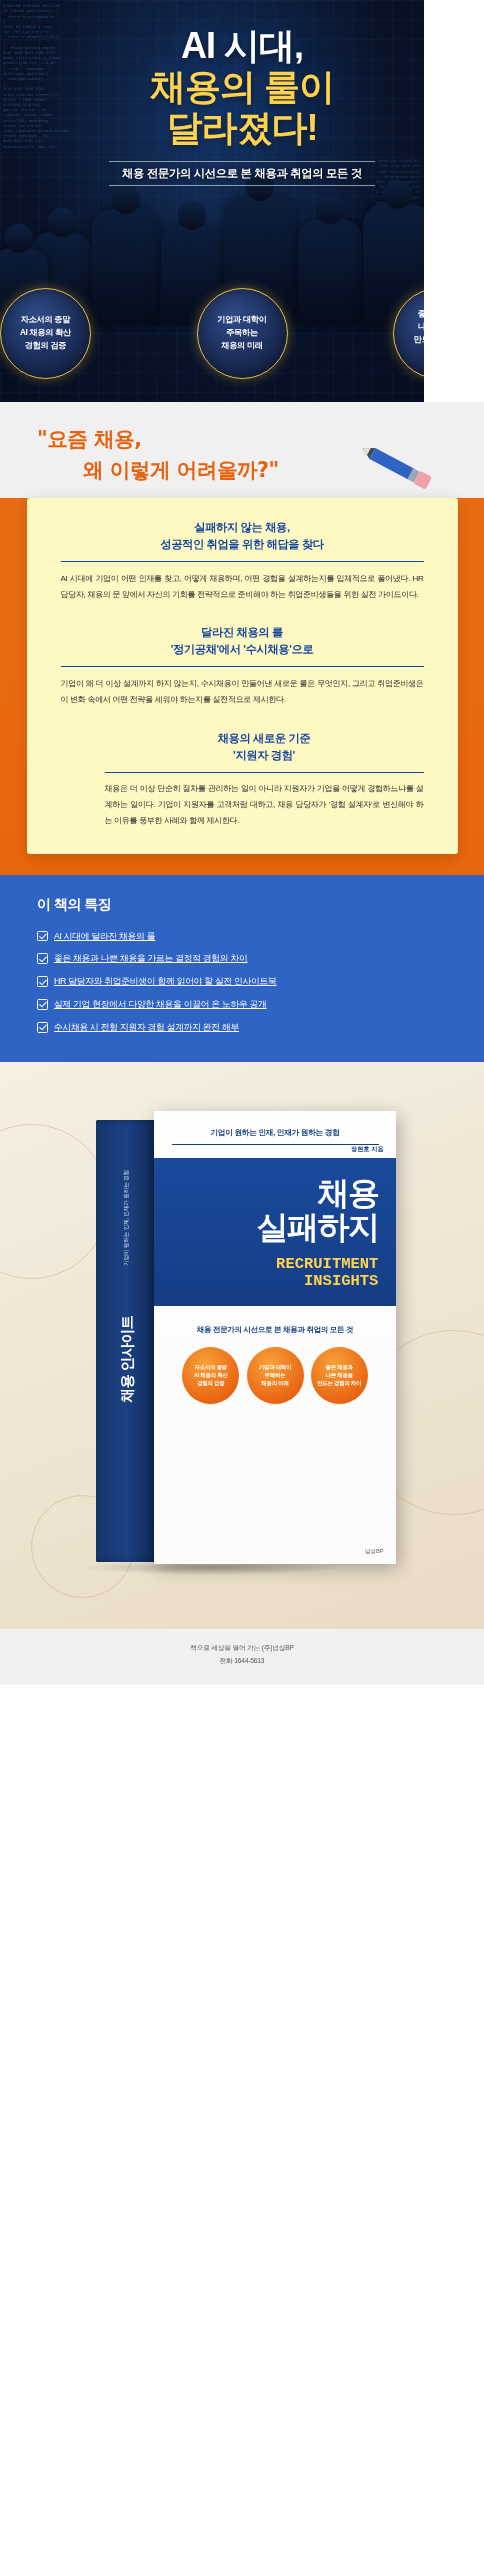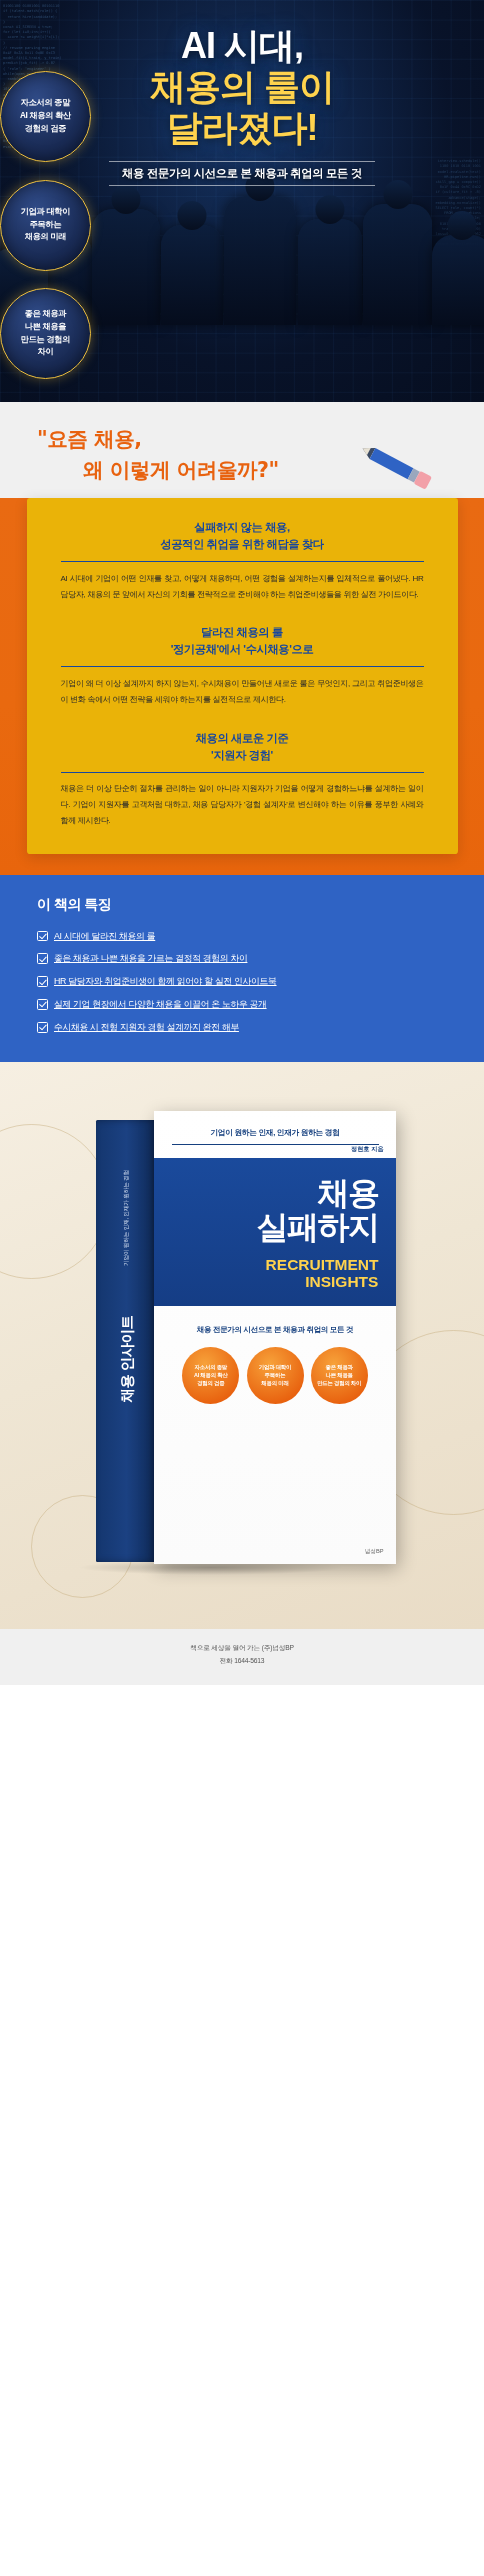--- a/index.html
+++ b/index.html
@@ -7,21 +7,21 @@
     width: 484px;
     font-family: "Liberation Sans", sans-serif;
     background: #ffffff;
     color: #222;
   }
   .page { width: 484px; position: relative; overflow: hidden; }
 
   
   .hero {
     position: relative;
-    width: 484px;
+    width: 424px;
     height: 402px;
     background:
       radial-gradient(ellipse at 50% 30%, rgba(30,70,130,0.55) 0%, rgba(8,18,40,0.9) 60%, #060e20 100%),
       linear-gradient(180deg, #0a1630 0%, #0d2044 35%, #0a1a36 70%, #07122a 100%);
     overflow: hidden;
   }
   .hero-code {
     position: absolute;
     top: 0; left: 0;
     width: 134px; height: 170px;
@@ -93,24 +93,23 @@
     letter-spacing: -0.3px;
     padding: 3.6px 13.4px;
     border-top: 1px solid rgba(255,255,255,0.55);
     border-bottom: 1px solid rgba(255,255,255,0.55);
     text-shadow: 0 1px 4.1px rgba(0,0,0,0.8);
   }
   .badges {
     position: absolute;
     left: 0; bottom: 23px; width: 484px;
     display: flex;
-    justify-content: center;
+    justify-content: space-between;
     gap: 17.5px;
     z-index: 6;
-    flex-direction: column;
   }
   .badge {
     width: 91px; height: 91px;
     border-radius: 50%;
     background: radial-gradient(circle at 40% 30%, #2f4a86 0%, #16264d 70%, #0d1a38 100%);
     border: 1.5px solid #f2c23c;
     display: flex;
     flex-direction: column;
     align-items: center;
     justify-content: center;
@@ -160,27 +159,27 @@
   }
   .content-bg {
     position: absolute;
     left: 0; top: 0; width: 484px; height: 100%;
     background: linear-gradient(180deg, #e96a12 0%, #e9690f 55%, #e8650c 100%);
   }
   .content-card {
     position: relative;
     margin: 0 auto;
     width: 431px;
-    background: #eab308;
+    background: #fef9c3;
     border-radius: 3.1px;
     padding: 20.6px 34px 25px 34px;
     box-shadow: 0 3.1px 13.4px rgba(0,0,0,0.14);
   }
   .sec { margin-bottom: 21.6px; }
-  .sec:last-child { margin-bottom: 0; }
+  .sec:last-child { margin-bottom: 0; margin-left: 44px; }
   .sec h3 {
     text-align: center;
     color: #17479e;
     font-size: 11.3px;
     font-weight: 800;
     line-height: 1.5;
     letter-spacing: -0.4px;
   }
   .sec .rule {
     width: 100%;
@@ -323,21 +322,21 @@
   }
   .bf-en {
     margin-top: 11.3px;
     text-align: right;
     padding-right: 5.2px;
     color: #ffd34d;
     font-weight: 800;
     font-size: 15.5px;
     letter-spacing: 0px;
     line-height: 1.12;
-    font-family: Liberation Sans, sans-serif;
+    font-family: Liberation Mono, monospace;
   }
   .bf-author {
     position: absolute;
     right: 12.4px; top: -13.4px;
     font-size: 6.2px;
     color: #16407f;
     font-weight: 600;
   }
   .bf-bottomtxt {
     padding: 11.3px 15.5px 0 15.5px;

